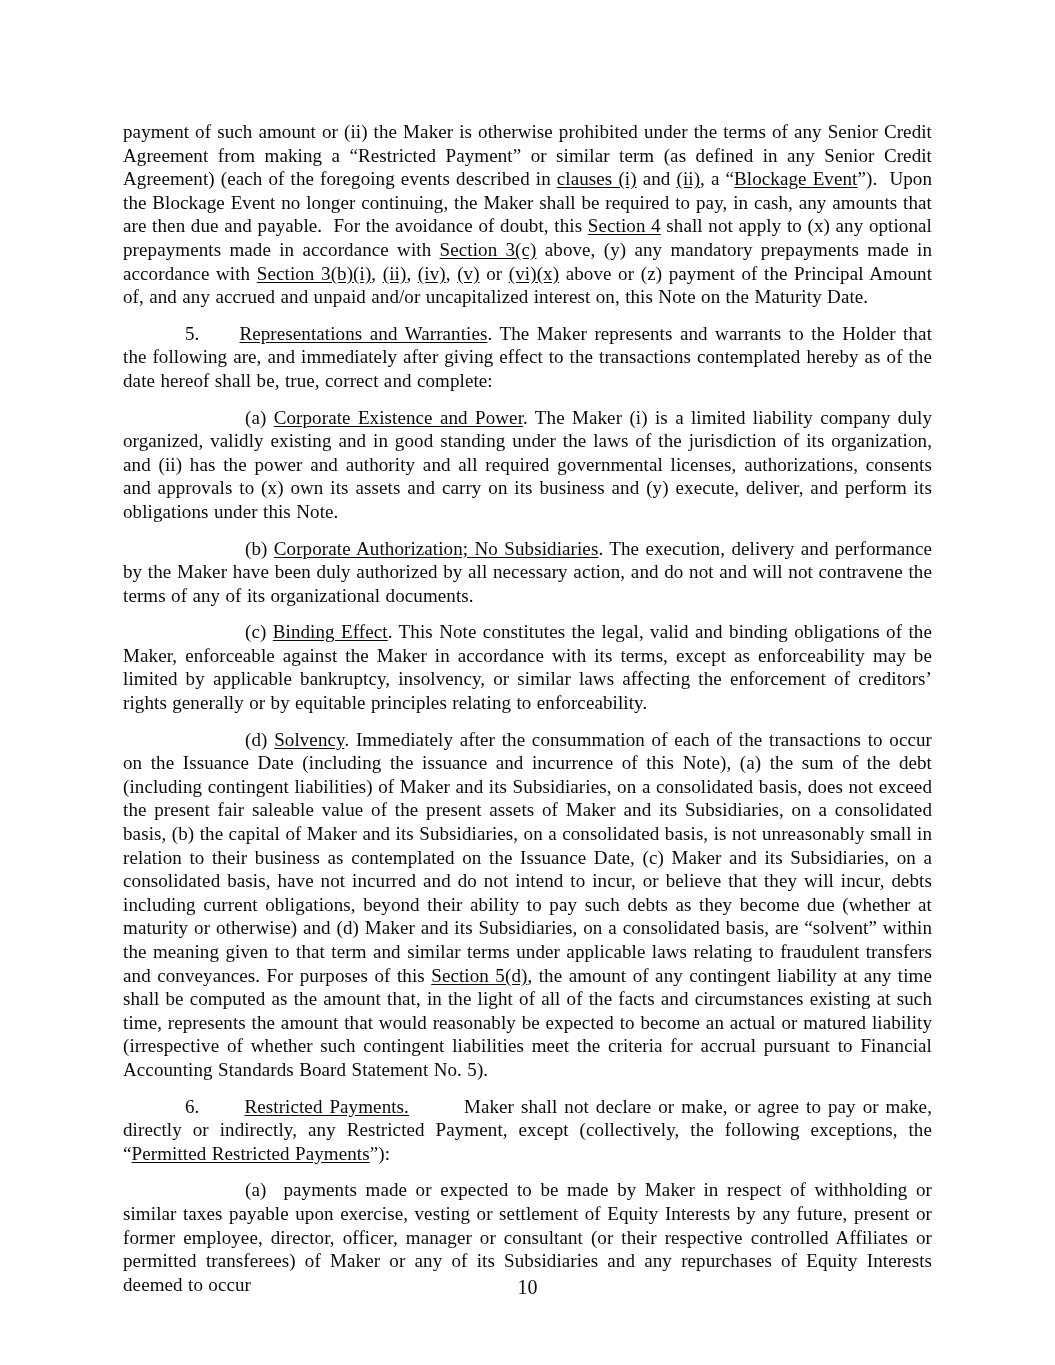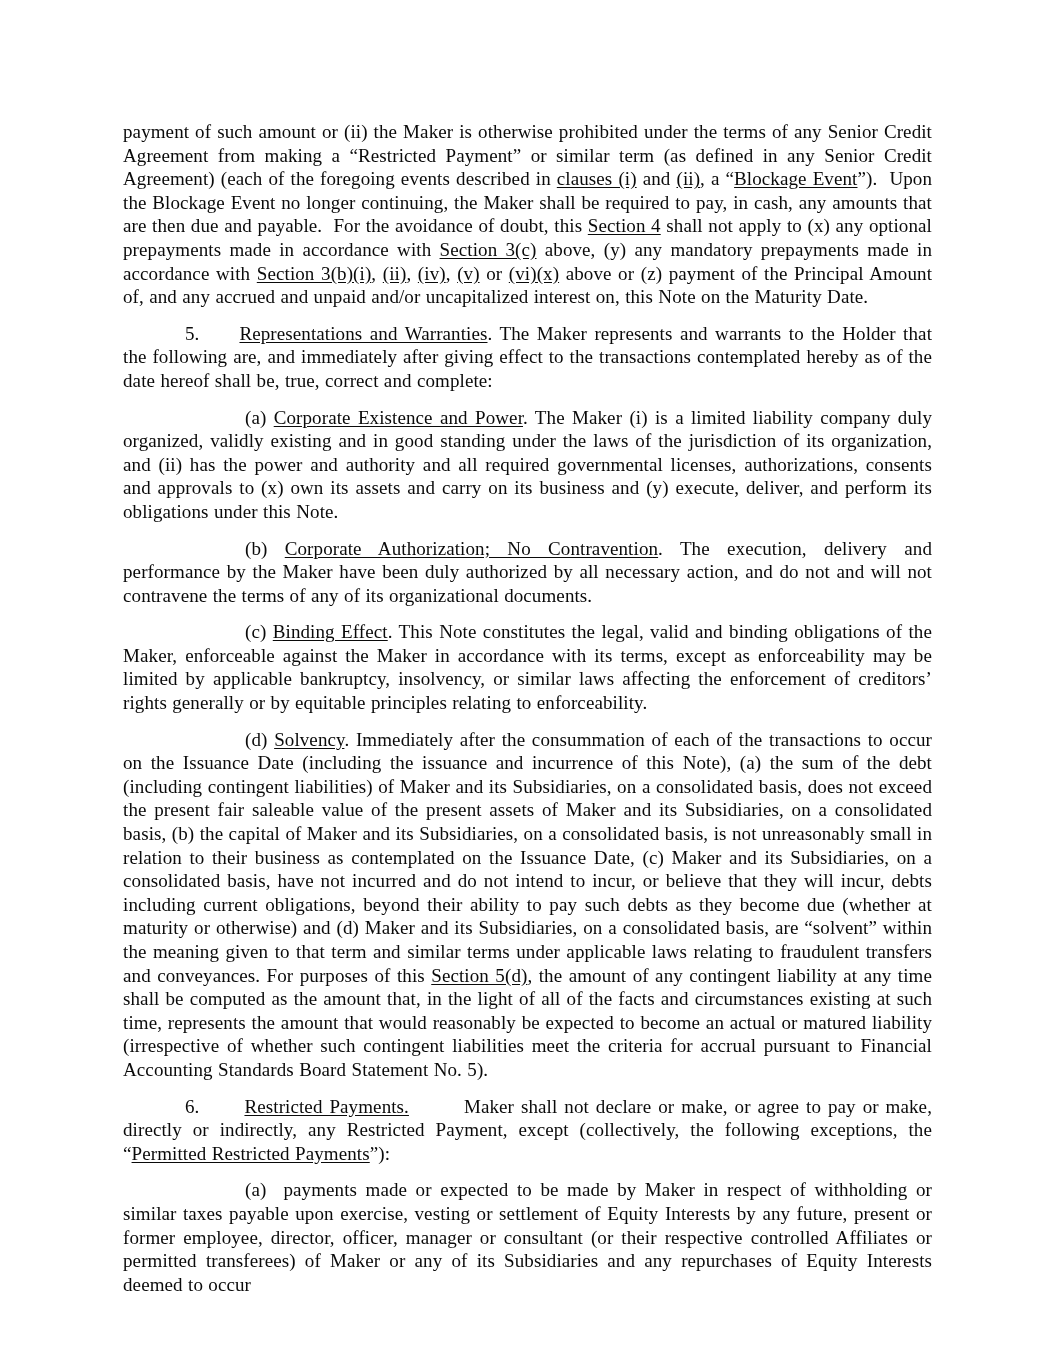--- a/index.html
+++ b/index.html
@@ -46,19 +46,20 @@
   }
 </style>
 </head>
 <body>
 
 <div class="page">
   <div class="content">
       <p class="para"><span class="run">payment of such amount or (ii) the Maker is otherwise prohibited under the terms of any Senior Credit Agreement from making a “Restricted Payment” or similar term (as defined in any Senior Credit Agreement) (each of the foregoing events described in </span><span class="run underline">clauses (i)</span><span class="run"> and </span><span class="run underline">(ii)</span><span class="run">, a “</span><span class="run underline">Blockage Event</span><span class="run">”).&nbsp; Upon the Blockage Event no longer continuing, the Maker shall be required to pay, in cash, any amounts that are then due and payable.&nbsp; For the avoidance of doubt, this </span><span class="run underline">Section 4</span><span class="run"> shall not apply to (x) any optional prepayments made in accordance with </span><span class="run underline">Section 3(c)</span><span class="run"> above, (y) any mandatory prepayments made in accordance with </span><span class="run underline">Section 3(b)(i)</span><span class="run">, </span><span class="run underline">(ii)</span><span class="run">, </span><span class="run underline">(iv)</span><span class="run">, </span><span class="run underline">(v)</span><span class="run"> or </span><span class="run underline">(vi)(x)</span><span class="run"> above or (z) payment of the Principal Amount of, and any accrued and unpaid and/or uncapitalized interest on, this Note on the Maturity Date.</span></p>
       <p class="para" style="text-indent: 62px;"><span class="run">5.</span><span class="tab" style="width: 40px;"></span><span class="run underline">Representations and Warranties</span><span class="run">. The Maker represents and warrants to the Holder that the following are, and immediately after giving effect to the transactions contemplated hereby as of the date hereof shall be, true, correct and complete:</span></p>
       <p class="para" style="text-indent: 122px;"><span class="run">(a) </span><span class="run underline">Corporate Existence and Power</span><span class="run">. The Maker (i) is a limited liability company duly organized, validly existing and in good standing under the laws of the jurisdiction of its organization, and (ii) has the power and authority and all required governmental licenses, authorizations, consents and approvals to (x) own its assets and carry on its business and (y) execute, deliver, and perform its obligations under this Note.</span></p>
-      <p class="para" style="text-indent: 122px;"><span class="run">(b) </span><span class="run underline">Corporate Authorization; No Contravention</span><span class="run">. The execution, delivery and performance by the Maker have been duly authorized by all necessary action, and do not and will not contravene the terms of any of its organizational documents.</span></p>
+      <p class="para" style="text-indent: 122px;"><span class="run">(b) </span><span class="run underline">Corporate Authorization; No Subsidiaries</span><span class="run">. The execution, delivery and performance by the Maker have been duly authorized by all necessary action, and do not and will not contravene the terms of any of its organizational documents.</span></p>
       <p class="para" style="text-indent: 122px;"><span class="run">(c) </span><span class="run underline">Binding Effect</span><span class="run">. This Note constitutes the legal, valid and binding obligations of the Maker, enforceable against the Maker in accordance with its terms, except as enforceability may be limited by applicable bankruptcy, insolvency, or similar laws affecting the enforcement of creditors’ rights generally or by equitable principles relating to enforceability.</span></p>
       <p class="para" style="text-indent: 122px;"><span class="run">(d) </span><span class="run underline">Solvency</span><span class="run">. Immediately after the consummation of each of the transactions to occur on the Issuance Date (including the issuance and incurrence of this Note), (a) the sum of the debt (including contingent liabilities) of Maker and its Subsidiaries, on a consolidated basis, does not exceed the present fair saleable value of the present assets of Maker and its Subsidiaries, on a consolidated basis, (b) the capital of Maker and its Subsidiaries, on a consolidated basis, is not unreasonably small in relation to their business as contemplated on the Issuance Date, (c) Maker and its Subsidiaries, on a consolidated basis, have not incurred and do not intend to incur, or believe that they will incur, debts including current obligations, beyond their ability to pay such debts as they become due (whether at maturity or otherwise) and (d) Maker and its Subsidiaries, on a consolidated basis, are “solvent” within the meaning given to that term and similar terms under applicable laws relating to fraudulent transfers and conveyances. For purposes of this </span><span class="run underline">Section 5(d)</span><span class="run">, the amount of any contingent liability at any time shall be computed as the amount that, in the light of all of the facts and circumstances existing at such time, represents the amount that would reasonably be expected to become an actual or matured liability (irrespective of whether such contingent liabilities meet the criteria for accrual pursuant to Financial Accounting Standards Board Statement No. 5).</span></p>
       <p class="para" style="text-indent: 62px;"><span class="run">6.</span><span class="tab" style="width: 45px;"></span><span class="run underline">Restricted Payments.</span><span class="tab" style="width: 55px;"></span><span class="run">Maker shall not declare or make, or agree to pay or make, directly or indirectly, any Restricted Payment, except (collectively, the following exceptions, the “</span><span class="run underline">Permitted Restricted Payments</span><span class="run">”):</span></p>
       <p class="para" style="text-indent: 122px;"><span class="run">(a)&nbsp; payments made or expected to be made by Maker in respect of withholding or similar taxes payable upon exercise, vesting or settlement of Equity Interests by any future, present or former employee, director, officer, manager or consultant (or their respective controlled Affiliates or permitted transferees) of Maker or any of its Subsidiaries and any repurchases of Equity Interests deemed to occur</span></p>
     </div>
+  <div class="page-number">10</div>
 </div>
 
 </body></html>

